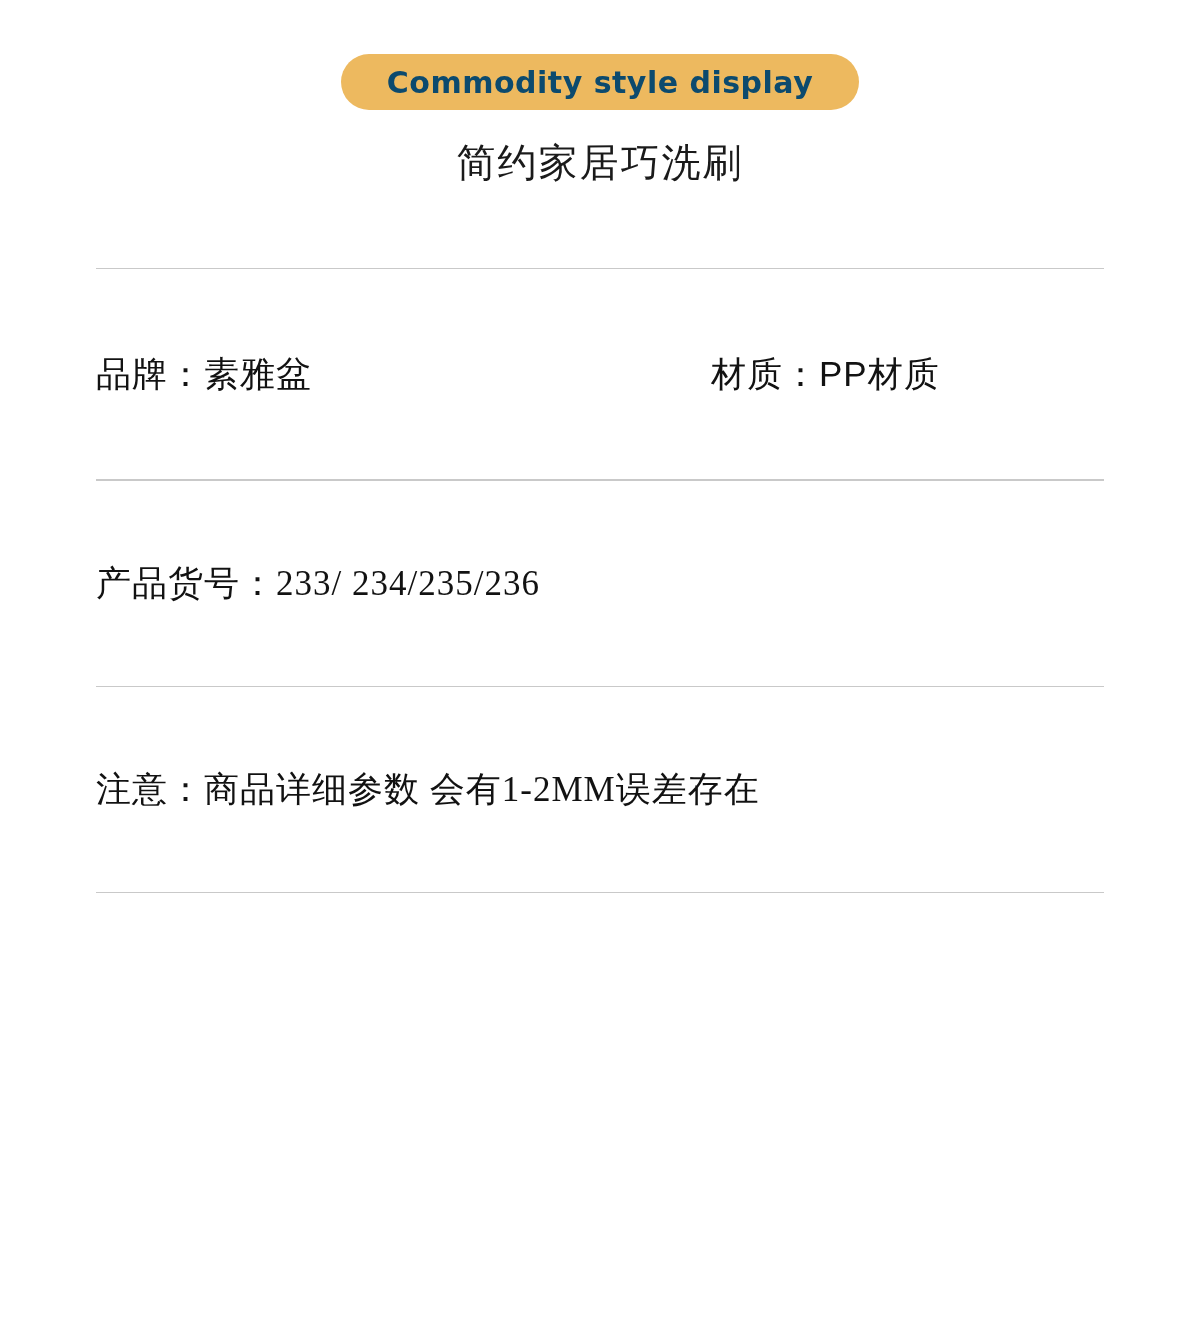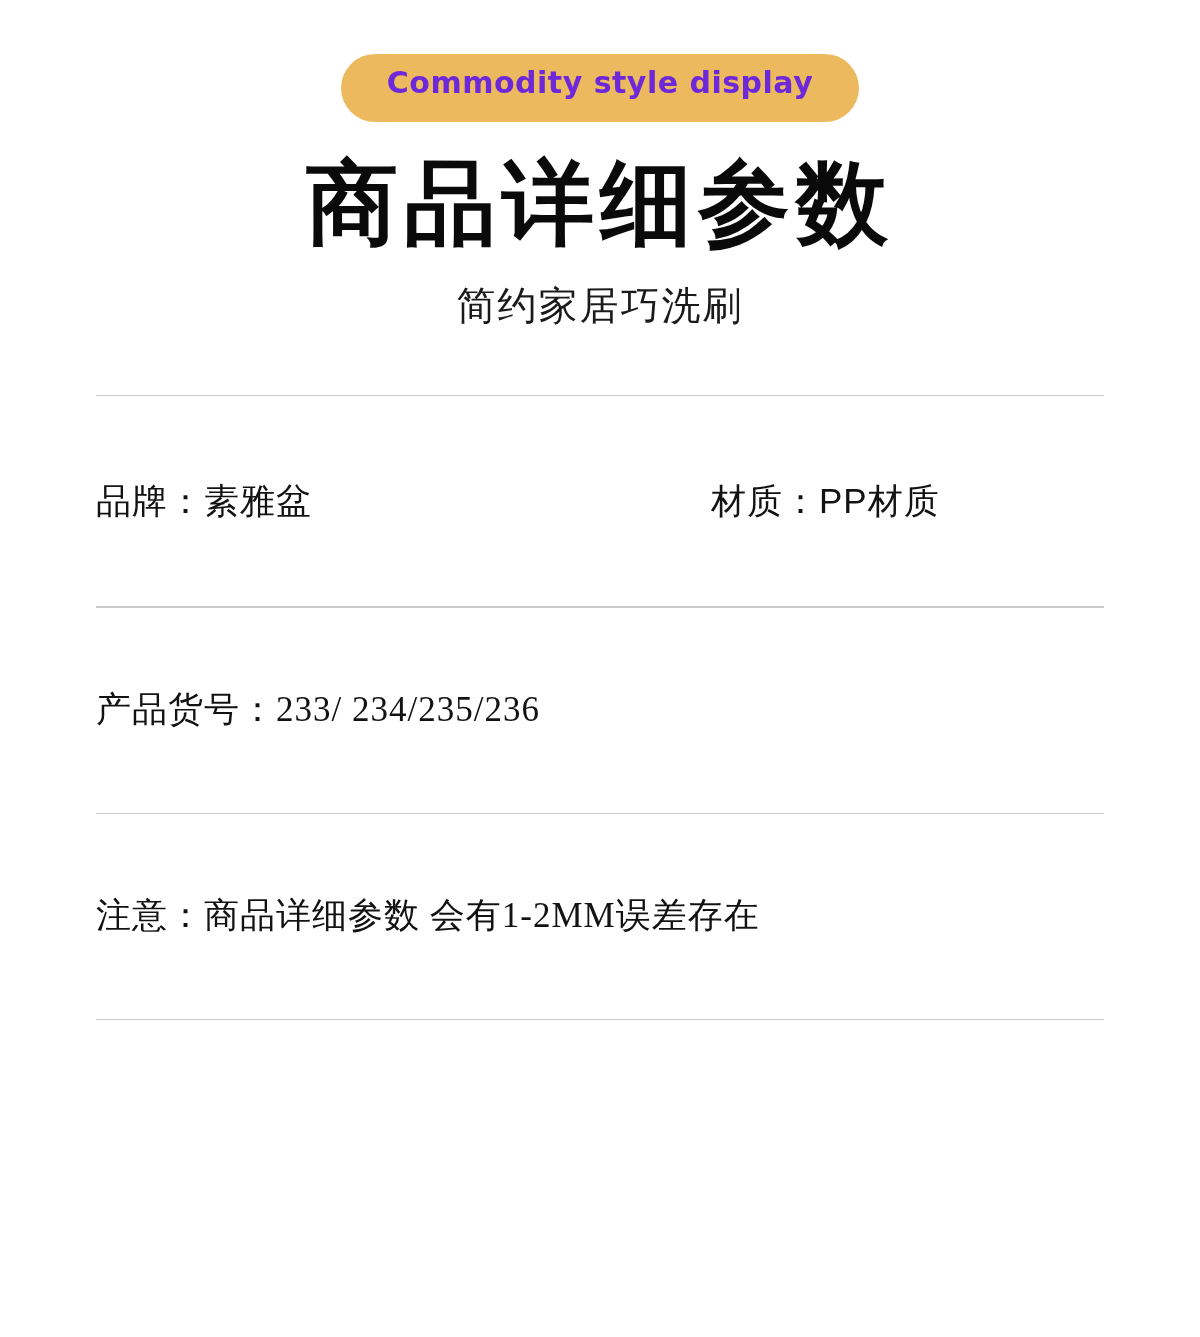--- a/index.html
+++ b/index.html
@@ -25,25 +25,25 @@
 
   
   .header {
     text-align: center;
     padding-top: 54px;
   }
 
   .badge {
     display: inline-block;
     background: #edb95f;
-    color: #6d28d9;
+    color: #0c4a6e;
     font-size: 30px;
     font-weight: bold;
     letter-spacing: 0.5px;
-    padding: 14px 46px 24px 46px;
+    padding: 14px 46px 12px 46px;
     border-radius: 34px;
     line-height: 1;
     font-family: "DejaVu Sans", "Liberation Sans", sans-serif;
   }
 
   .main-title {
     margin-top: 34px;
     font-size: 92px;
     font-weight: 900;
     letter-spacing: 6px;
@@ -55,21 +55,21 @@
   .sub-title {
     margin-top: 26px;
     font-size: 39px;
     color: #1a1a1a;
     letter-spacing: 2px;
     font-weight: 400;
   }
 
   
   .spec-list {
-    margin: 0 auto;
+    margin: 16px auto;
     width: 1008px;
     padding-top: 62px;
   }
 
   .divider {
     height: 1px;
     background: #c9c9c9;
     width: 100%;
   }
 
@@ -106,21 +106,20 @@
     font-family: Liberation Serif, serif;
   }
 </style>
 </head>
 <body>
 
 <div class="page">
 
   <div class="header">
     <div class="badge">Commodity style display</div>
-    <div class="main-title">商品详细参数</div>
     <div class="sub-title">简约家居巧洗刷</div>
   </div>
 
   <div class="spec-list">
 
     <div class="divider"></div>
 
     <div class="spec-row">
       <div class="spec-cell left">品牌：素雅盆</div>
       <div class="spec-cell right">材质：PP材质</div>

